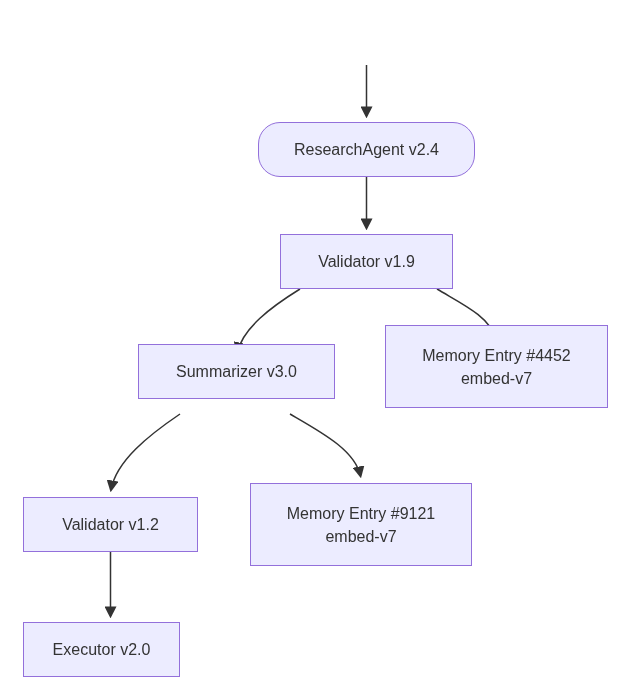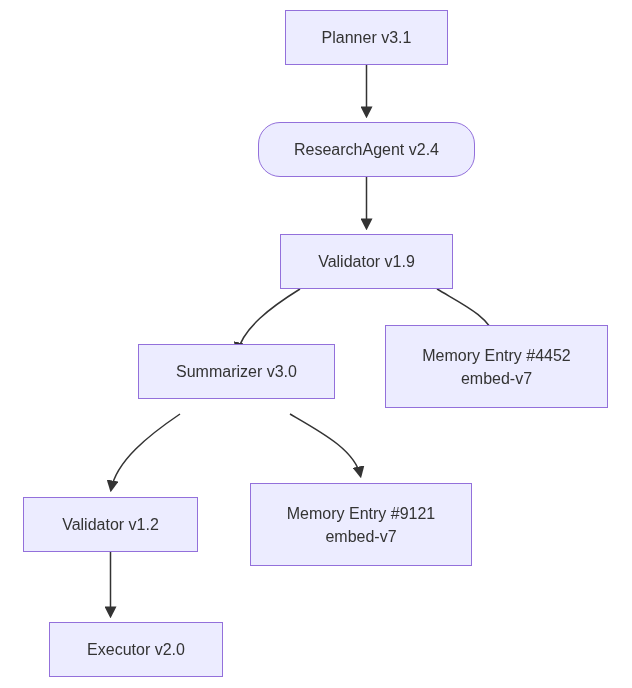--- a/index.html
+++ b/index.html
@@ -39,21 +39,21 @@
     justify-content: center;
     text-align: center;
   }
   .n-planner    { left: 285px; top: 10px;  width: 163px; height: 55px; }
   .n-research   { left: 258px; top: 122px; width: 217px; height: 55px; border-radius: 22px; }
   .n-retriever  { left: 280px; top: 234px; width: 173px; height: 55px; }
   .n-summarizer { left: 138px; top: 344px; width: 197px; height: 55px; }
   .n-mem4452    { left: 385px; top: 325px; width: 223px; height: 83px; }
   .n-validator  { left: 23px;  top: 497px; width: 175px; height: 55px; }
   .n-mem9121    { left: 250px; top: 483px; width: 222px; height: 83px; }
-  .n-executor   { left: 23px;  top: 622px; width: 174px; height: 55px; margin-left: 26px; }
+  .n-executor   { left: 23px;  top: 622px; width: 157px; height: 55px; }
 </style>
 </head>
 <body>
 
 <div class="canvas">
 
   <svg class="edges" width="632" height="688" viewBox="0 0 632 688" xmlns="http://www.w3.org/2000/svg">
     <defs>
       <marker id="arrowhead" viewBox="0 0 10 10" refX="8" refY="5" markerWidth="8" markerHeight="8" orient="auto">
         <path d="M0,0 L10,5 L0,10 z" fill="#333333"></path>
@@ -61,23 +61,20 @@
     </defs>
     <path class="edge" d="M366.5 65 L366.5 116" marker-end="url(#arrowhead)"></path>
     <path class="edge" d="M366.5 177 L366.5 228" marker-end="url(#arrowhead)"></path>
     <path class="edge" d="M300 289 C271 307, 243 328, 237.5 352" marker-end="url(#arrowhead)"></path>
     <path class="edge" d="M437 289 C462 304, 489 316, 495.5 338" marker-end="url(#arrowhead)"></path>
     <path class="edge" d="M180 414 C149 435, 116 461, 111 490" marker-end="url(#arrowhead)"></path>
     <path class="edge" d="M290 414 C321 432, 355 450, 360.5 476" marker-end="url(#arrowhead)"></path>
     <path class="edge" d="M110.5 552 L110.5 616" marker-end="url(#arrowhead)"></path>
   </svg>
 
-  <div class="node n-planner">
-    <span>Planner v3.1</span>
-  </div>
 
   <div class="node n-research">
     <span>ResearchAgent v2.4</span>
   </div>
 
   <div class="node n-retriever">
     <span>Validator v1.9</span>
   </div>
 
   <div class="node n-summarizer">

